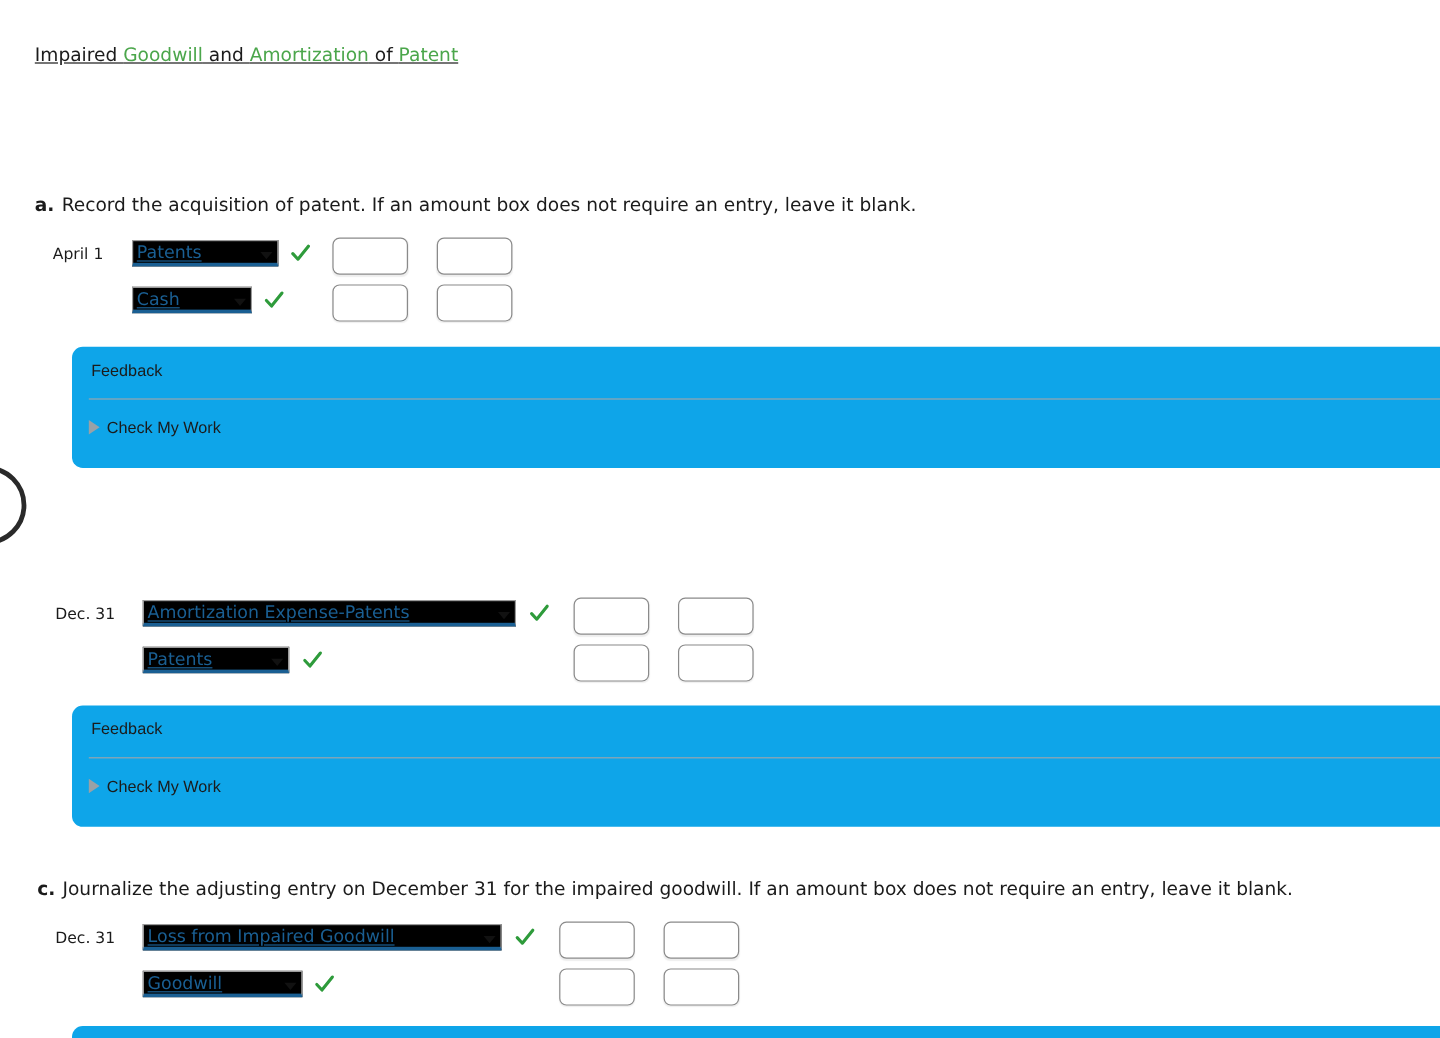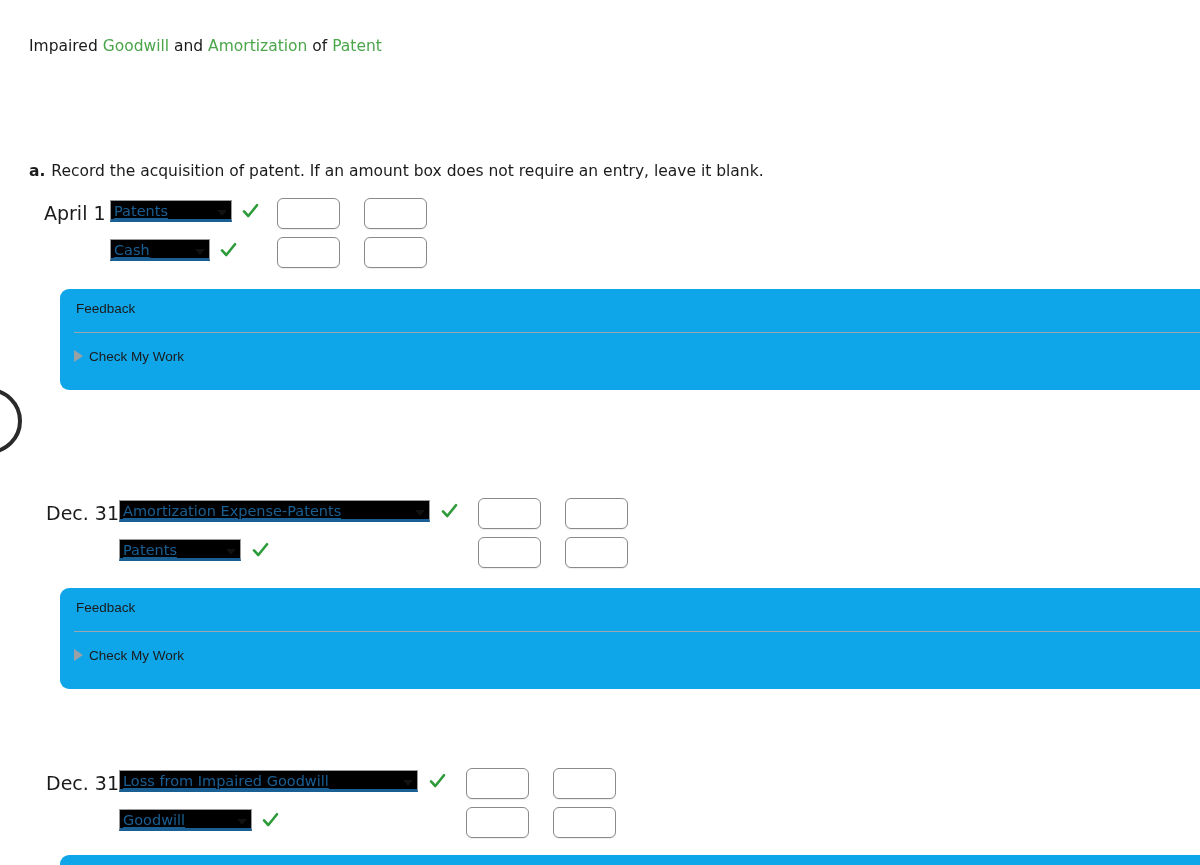--- a/index.html
+++ b/index.html
@@ -24,20 +24,21 @@
   }
 
   
   .title {
     position: absolute;
     left: 29px;
     top: 35px;
     font-size: 15.5px;
     line-height: 22px;
     white-space: nowrap;
+    text-decoration: underline;
   }
   .title .green { color: #4ba64b; }
 
   .intro {
     position: absolute;
     left: 29px;
     top: 82px;
     width: 1140px;
     font-size: 15.5px;
     line-height: 28px;
@@ -52,21 +53,21 @@
     font-weight: bold;
     margin-right: 6px;
   }
 
   
   .entry {
     position: absolute;
   }
   .date-label {
     position: absolute;
-    font-size: 19px;
+    font-size: 13px;
     line-height: 20px;
     white-space: nowrap;
     color: #1b1b1b;
   }
 
   .acct-select {
     position: absolute;
     box-sizing: border-box;
     height: 22px;
     border: 1px solid #9a9a9a;
@@ -250,20 +251,23 @@
   </div>
 
   <div class="feedback" style="left:60px; top:588px; width:1140px; height:101px;">
     <div class="fb-title">Feedback</div>
     <div class="fb-divider"></div>
     <div class="fb-check">
       <span class="fb-arrow"></span><span>Check My Work</span>
     </div>
   </div>
 
+  <div class="part" style="left:31px; top:727px; width:1150px;">
+    <span class="letter">c.</span><span>Journalize the adjusting entry on December 31 for the impaired goodwill. If an amount box does not require an entry, leave it blank.</span>
+  </div>
 
   <div class="entry" style="left:0; top:768px;">
     <div class="date-label" style="left:46px; top:5px;">Dec. 31</div>
 
     <div class="acct-select" style="left:119px; top:2px; width:299px;">
       <span>Loss from Impaired Goodwill</span>
       <span class="caret"></span>
     </div>
     <div class="check" style="left:429px; top:5px;">
       <svg width="17" height="17" viewBox="0 0 17 17">

